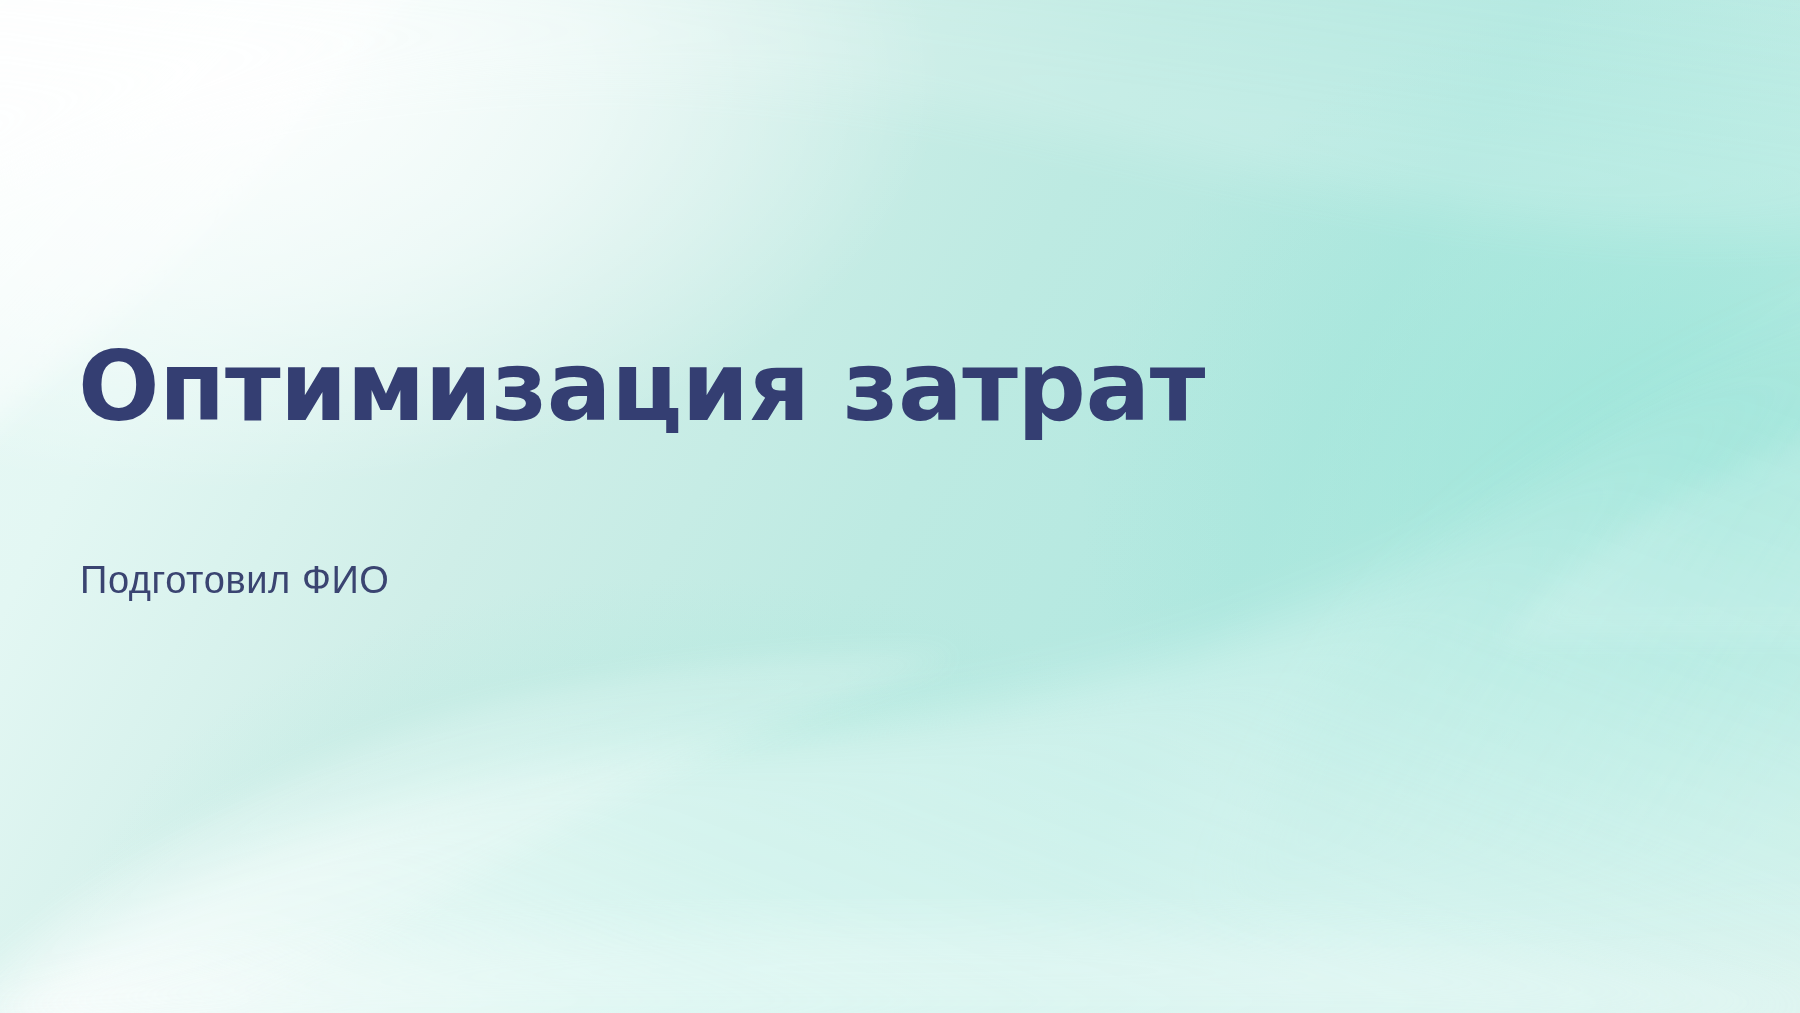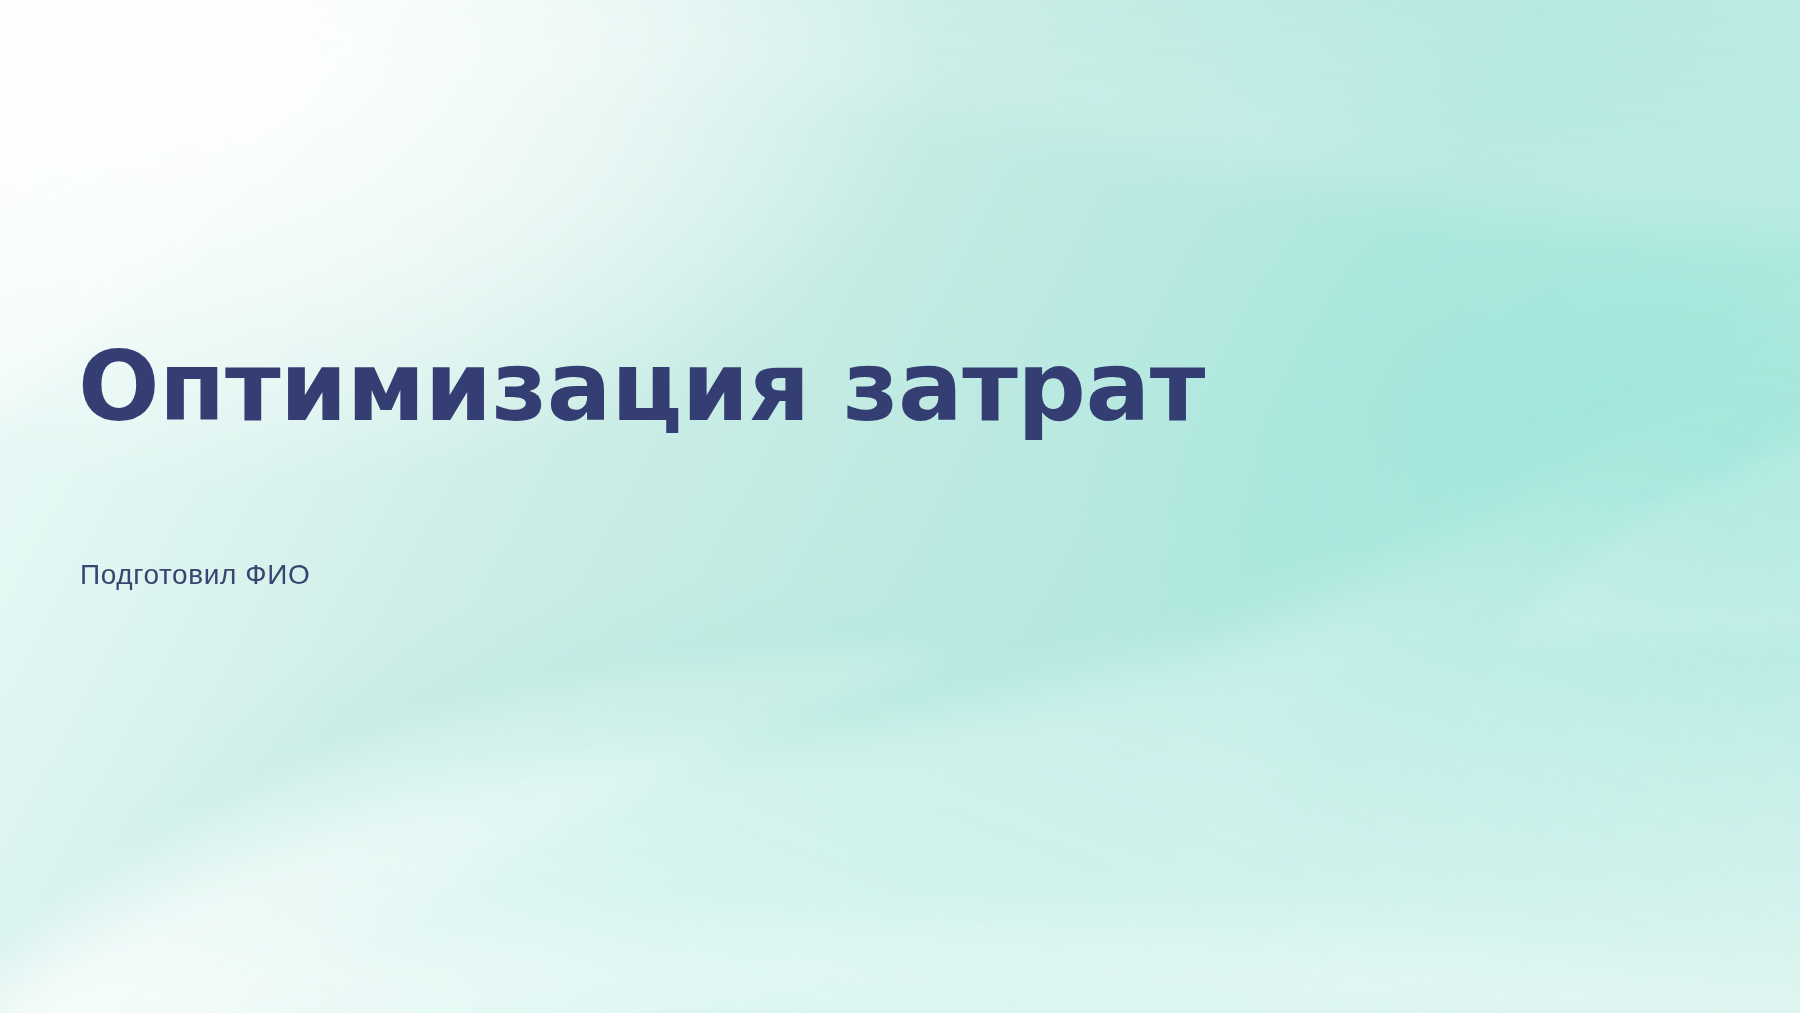--- a/index.html
+++ b/index.html
@@ -93,21 +93,21 @@
     color: #343e72;
     white-space: nowrap;
   }
 
   .subtitle {
     position: absolute;
     top: 558px;
     left: 2px;
     margin: 0;
     font-family: "Liberation Sans", sans-serif;
-    font-size: 28px;
+    font-size: 38px;
     line-height: 1.2;
     font-weight: 400;
     letter-spacing: 0.6px;
     color: #3a4471;
     white-space: nowrap;
   }
 </style>
 </head>
 <body>
 

